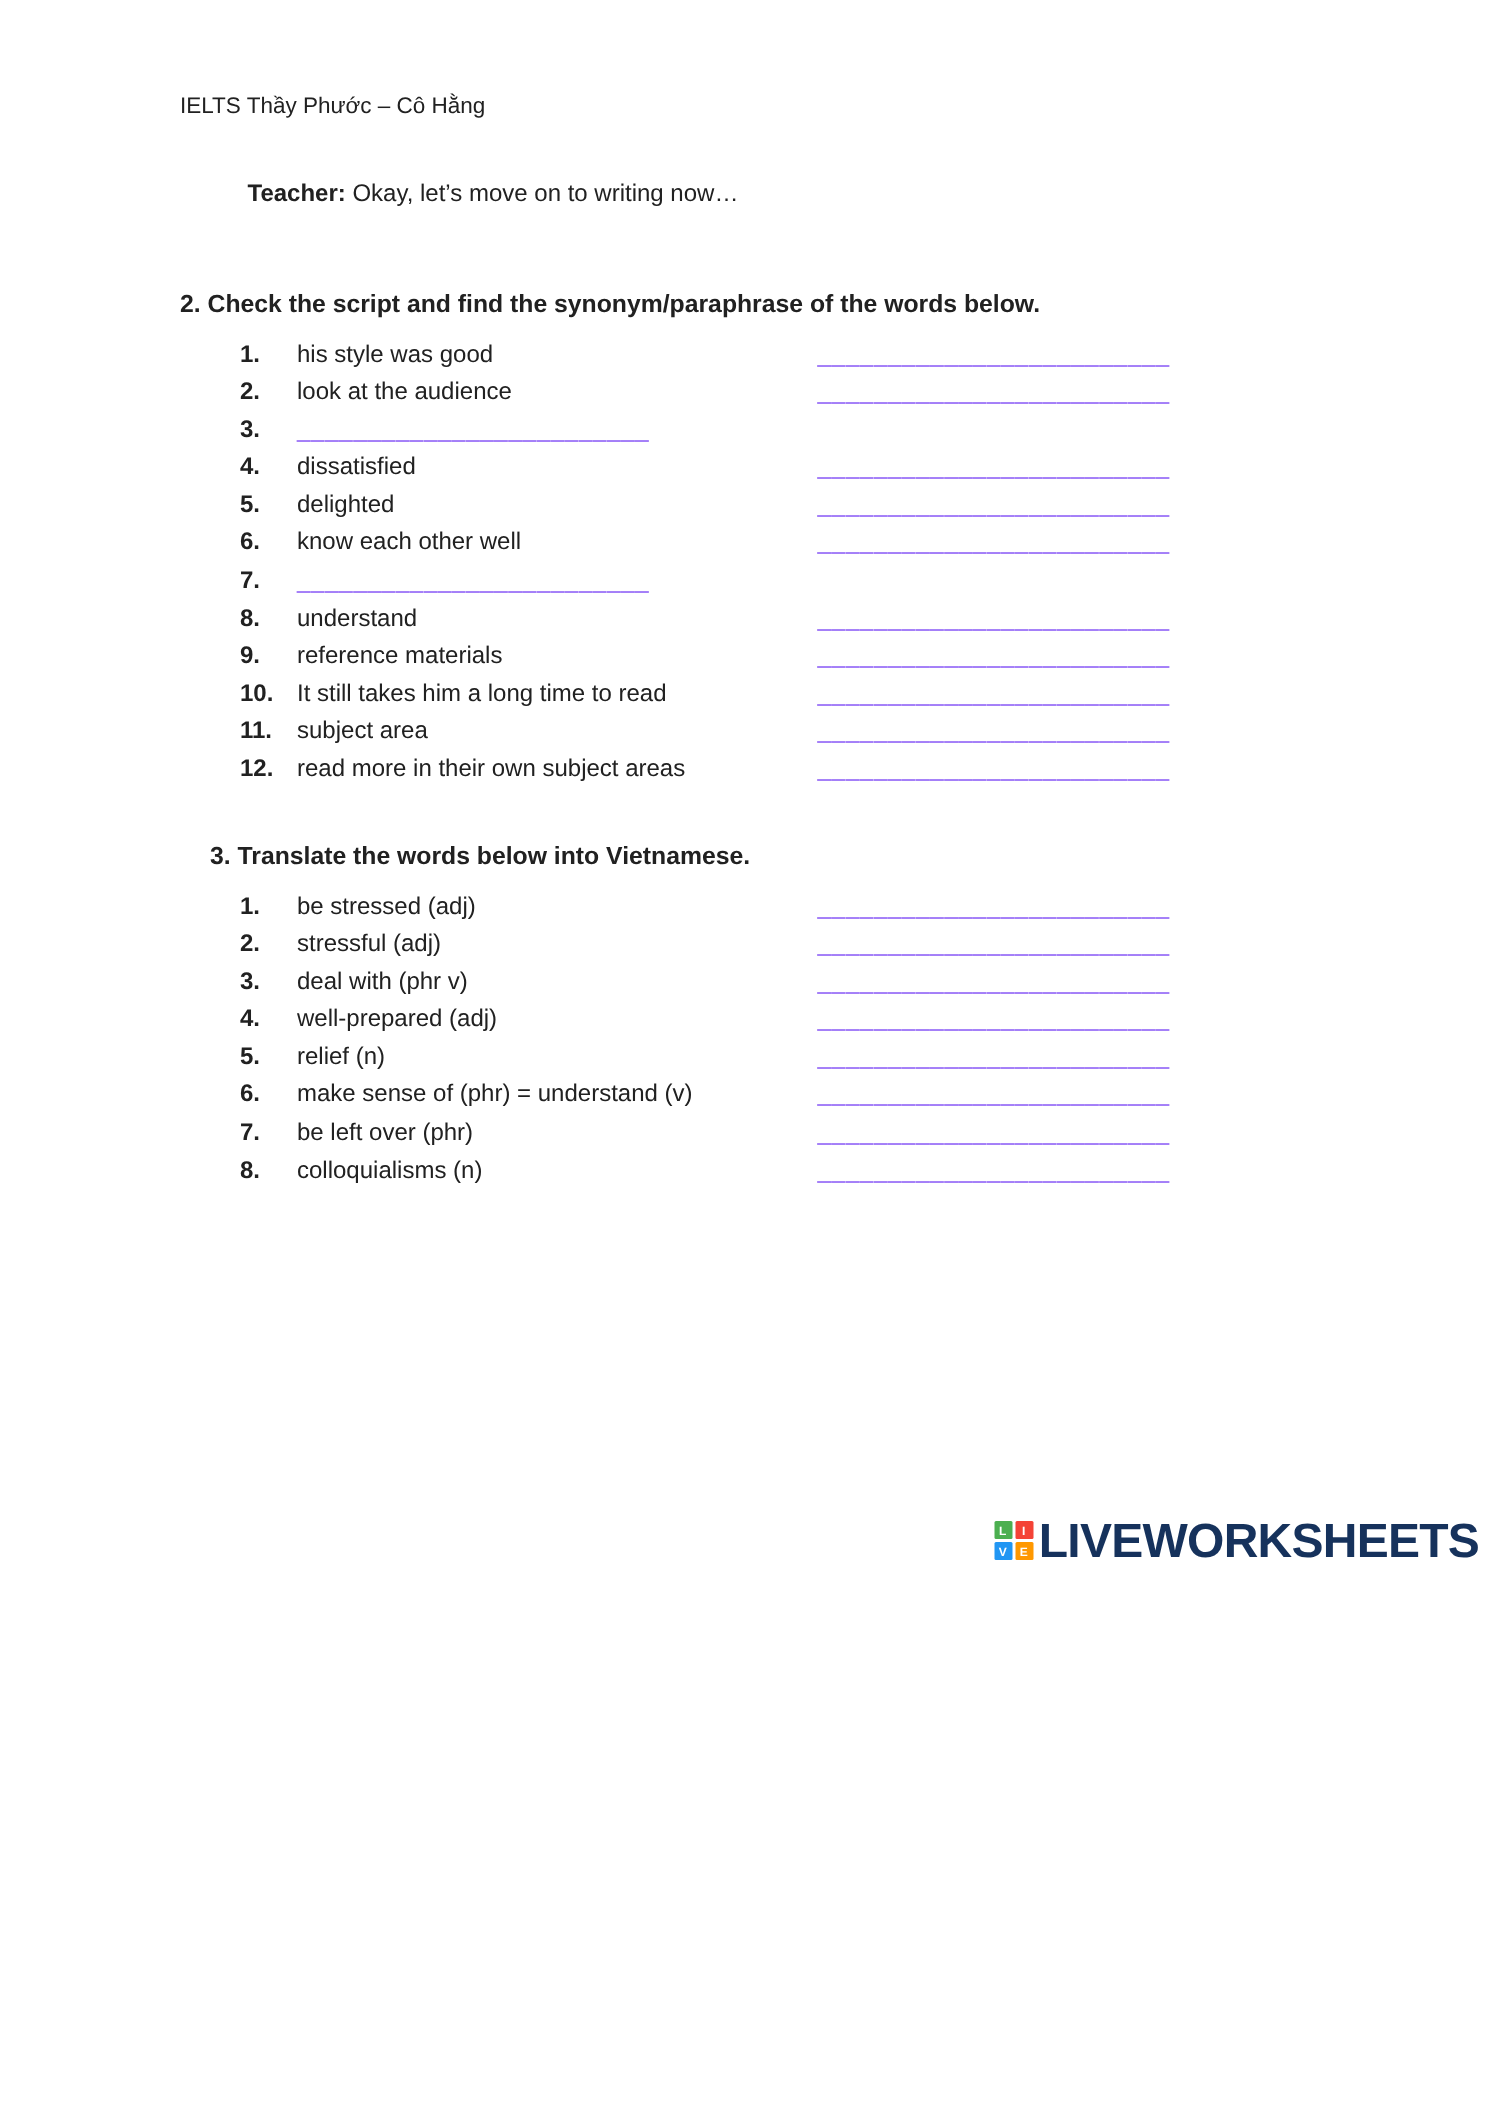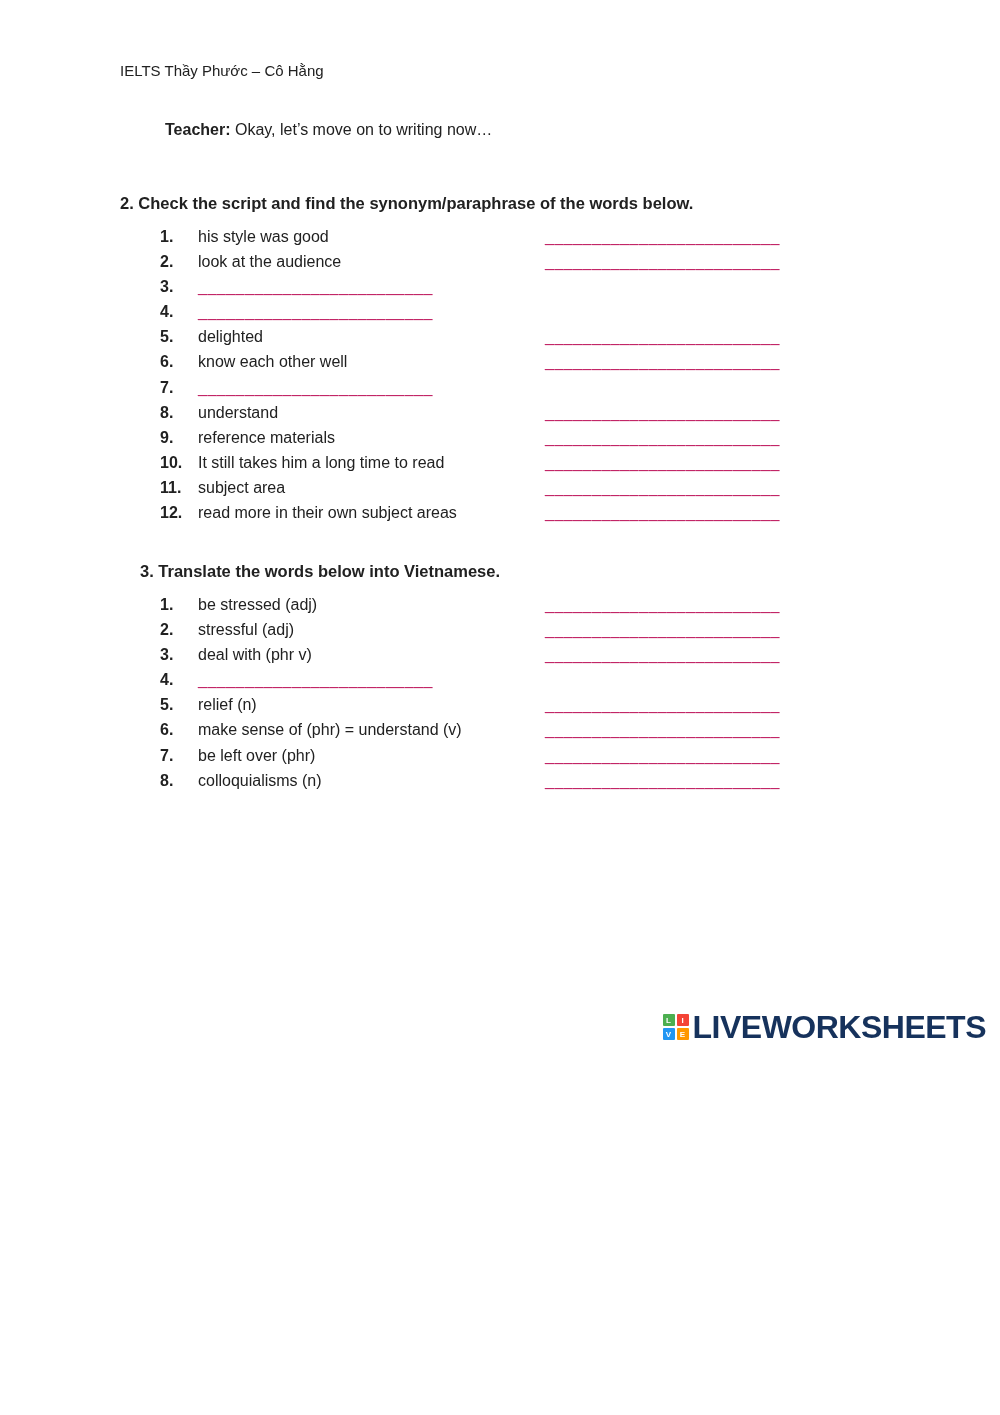--- a/index.html
+++ b/index.html
@@ -50,21 +50,21 @@
     align-items: baseline;
     height: 25.1px;
     font-size: 16px;
     line-height: 25.1px;
   }
   .num   { width: 38px; font-weight: 700; flex: 0 0 38px; }
   .item-text { width: 347px; flex: 0 0 347px; white-space: nowrap; }
   .blank {
     white-space: nowrap;
     letter-spacing: 0.5px;
-    color: #be185d;
+    color: #8b5cf6;
     cursor: text;
   }
 
   .footer-logo {
     position: absolute;
     right: 14px;
     bottom: 12px;
     display: flex;
     align-items: center;
     gap: 4px;
@@ -115,20 +115,21 @@
       <span class="num">2.</span>
       <span class="item-text">look at the audience</span>
       <span class="blank">_________________________</span>
     </div>
     <div class="row">
       <span class="num">3.</span>
       <span class="blank">_________________________</span>
     </div>
     <div class="row">
       <span class="num">4.</span>
+      <span class="item-text">dissatisfied</span>
       <span class="blank">_________________________</span>
     </div>
     <div class="row">
       <span class="num">5.</span>
       <span class="item-text">delighted</span>
       <span class="blank">_________________________</span>
     </div>
     <div class="row">
       <span class="num">6.</span>
       <span class="item-text">know each other well</span>
@@ -178,20 +179,21 @@
       <span class="item-text">stressful (adj)</span>
       <span class="blank">_________________________</span>
     </div>
     <div class="row">
       <span class="num">3.</span>
       <span class="item-text">deal with (phr v)</span>
       <span class="blank">_________________________</span>
     </div>
     <div class="row">
       <span class="num">4.</span>
+      <span class="item-text">well-prepared (adj)</span>
       <span class="blank">_________________________</span>
     </div>
     <div class="row">
       <span class="num">5.</span>
       <span class="item-text">relief (n)</span>
       <span class="blank">_________________________</span>
     </div>
     <div class="row">
       <span class="num">6.</span>
       <span class="item-text">make sense of (phr) = understand (v)</span>

